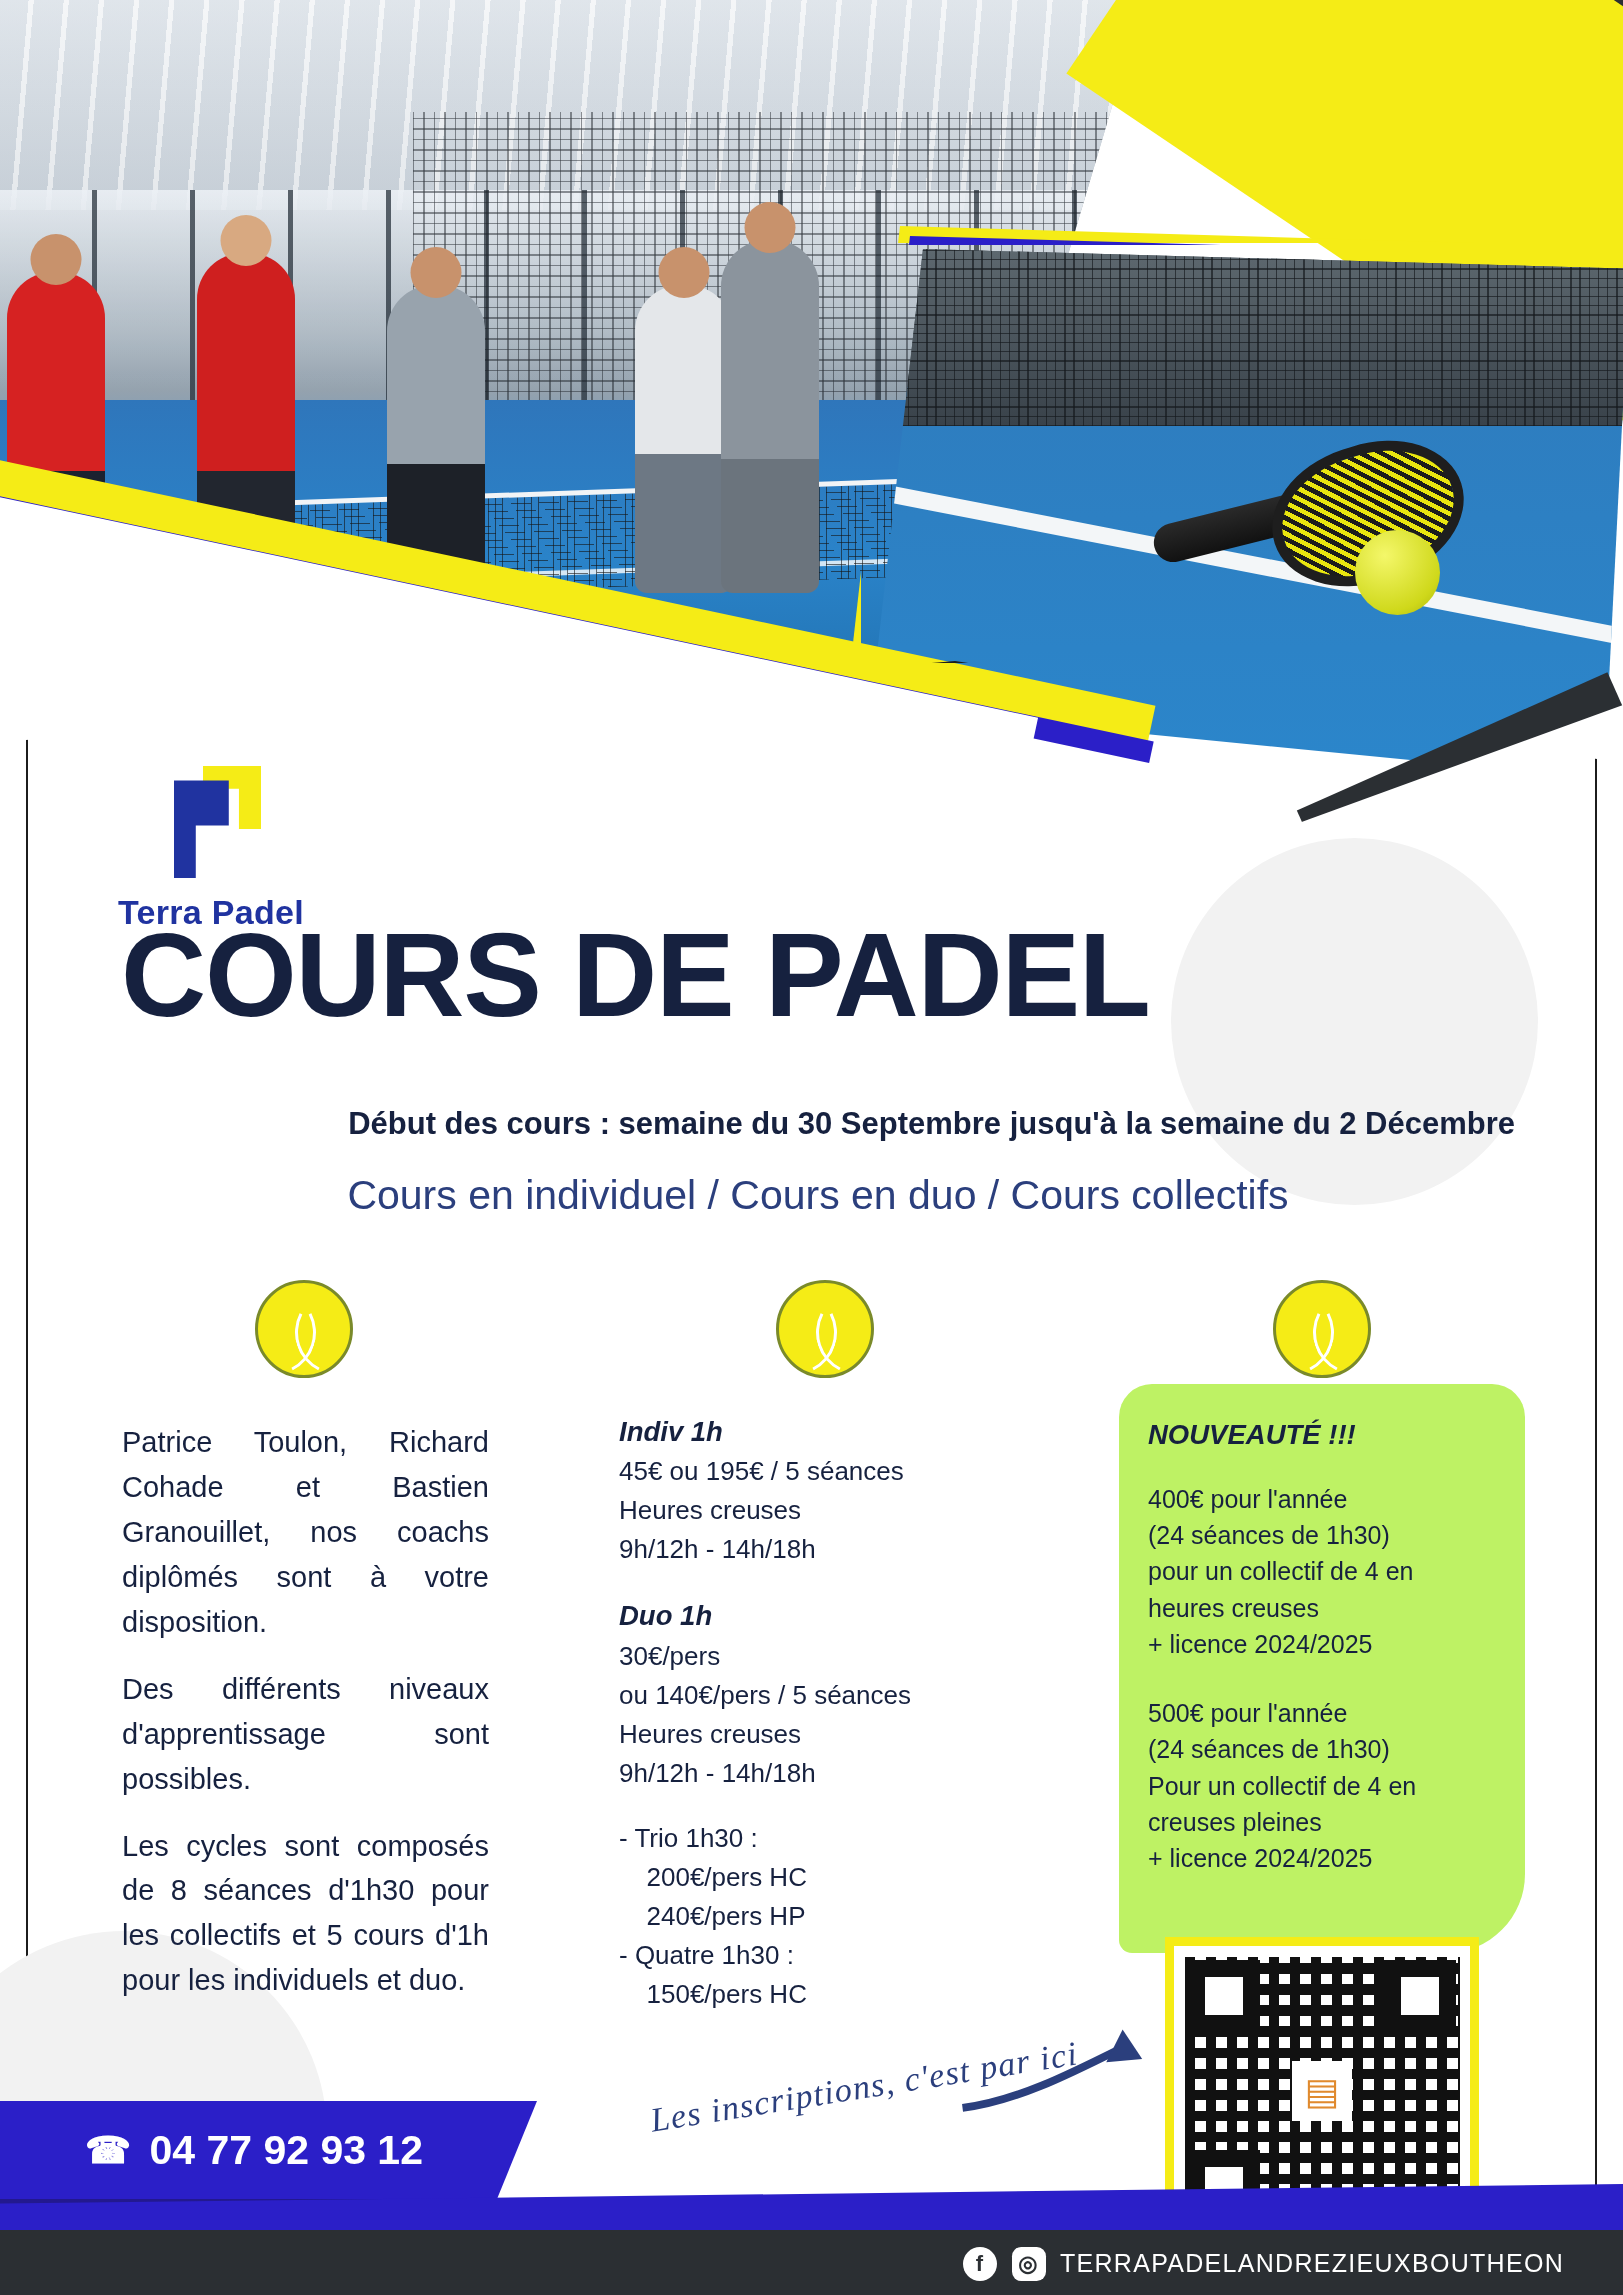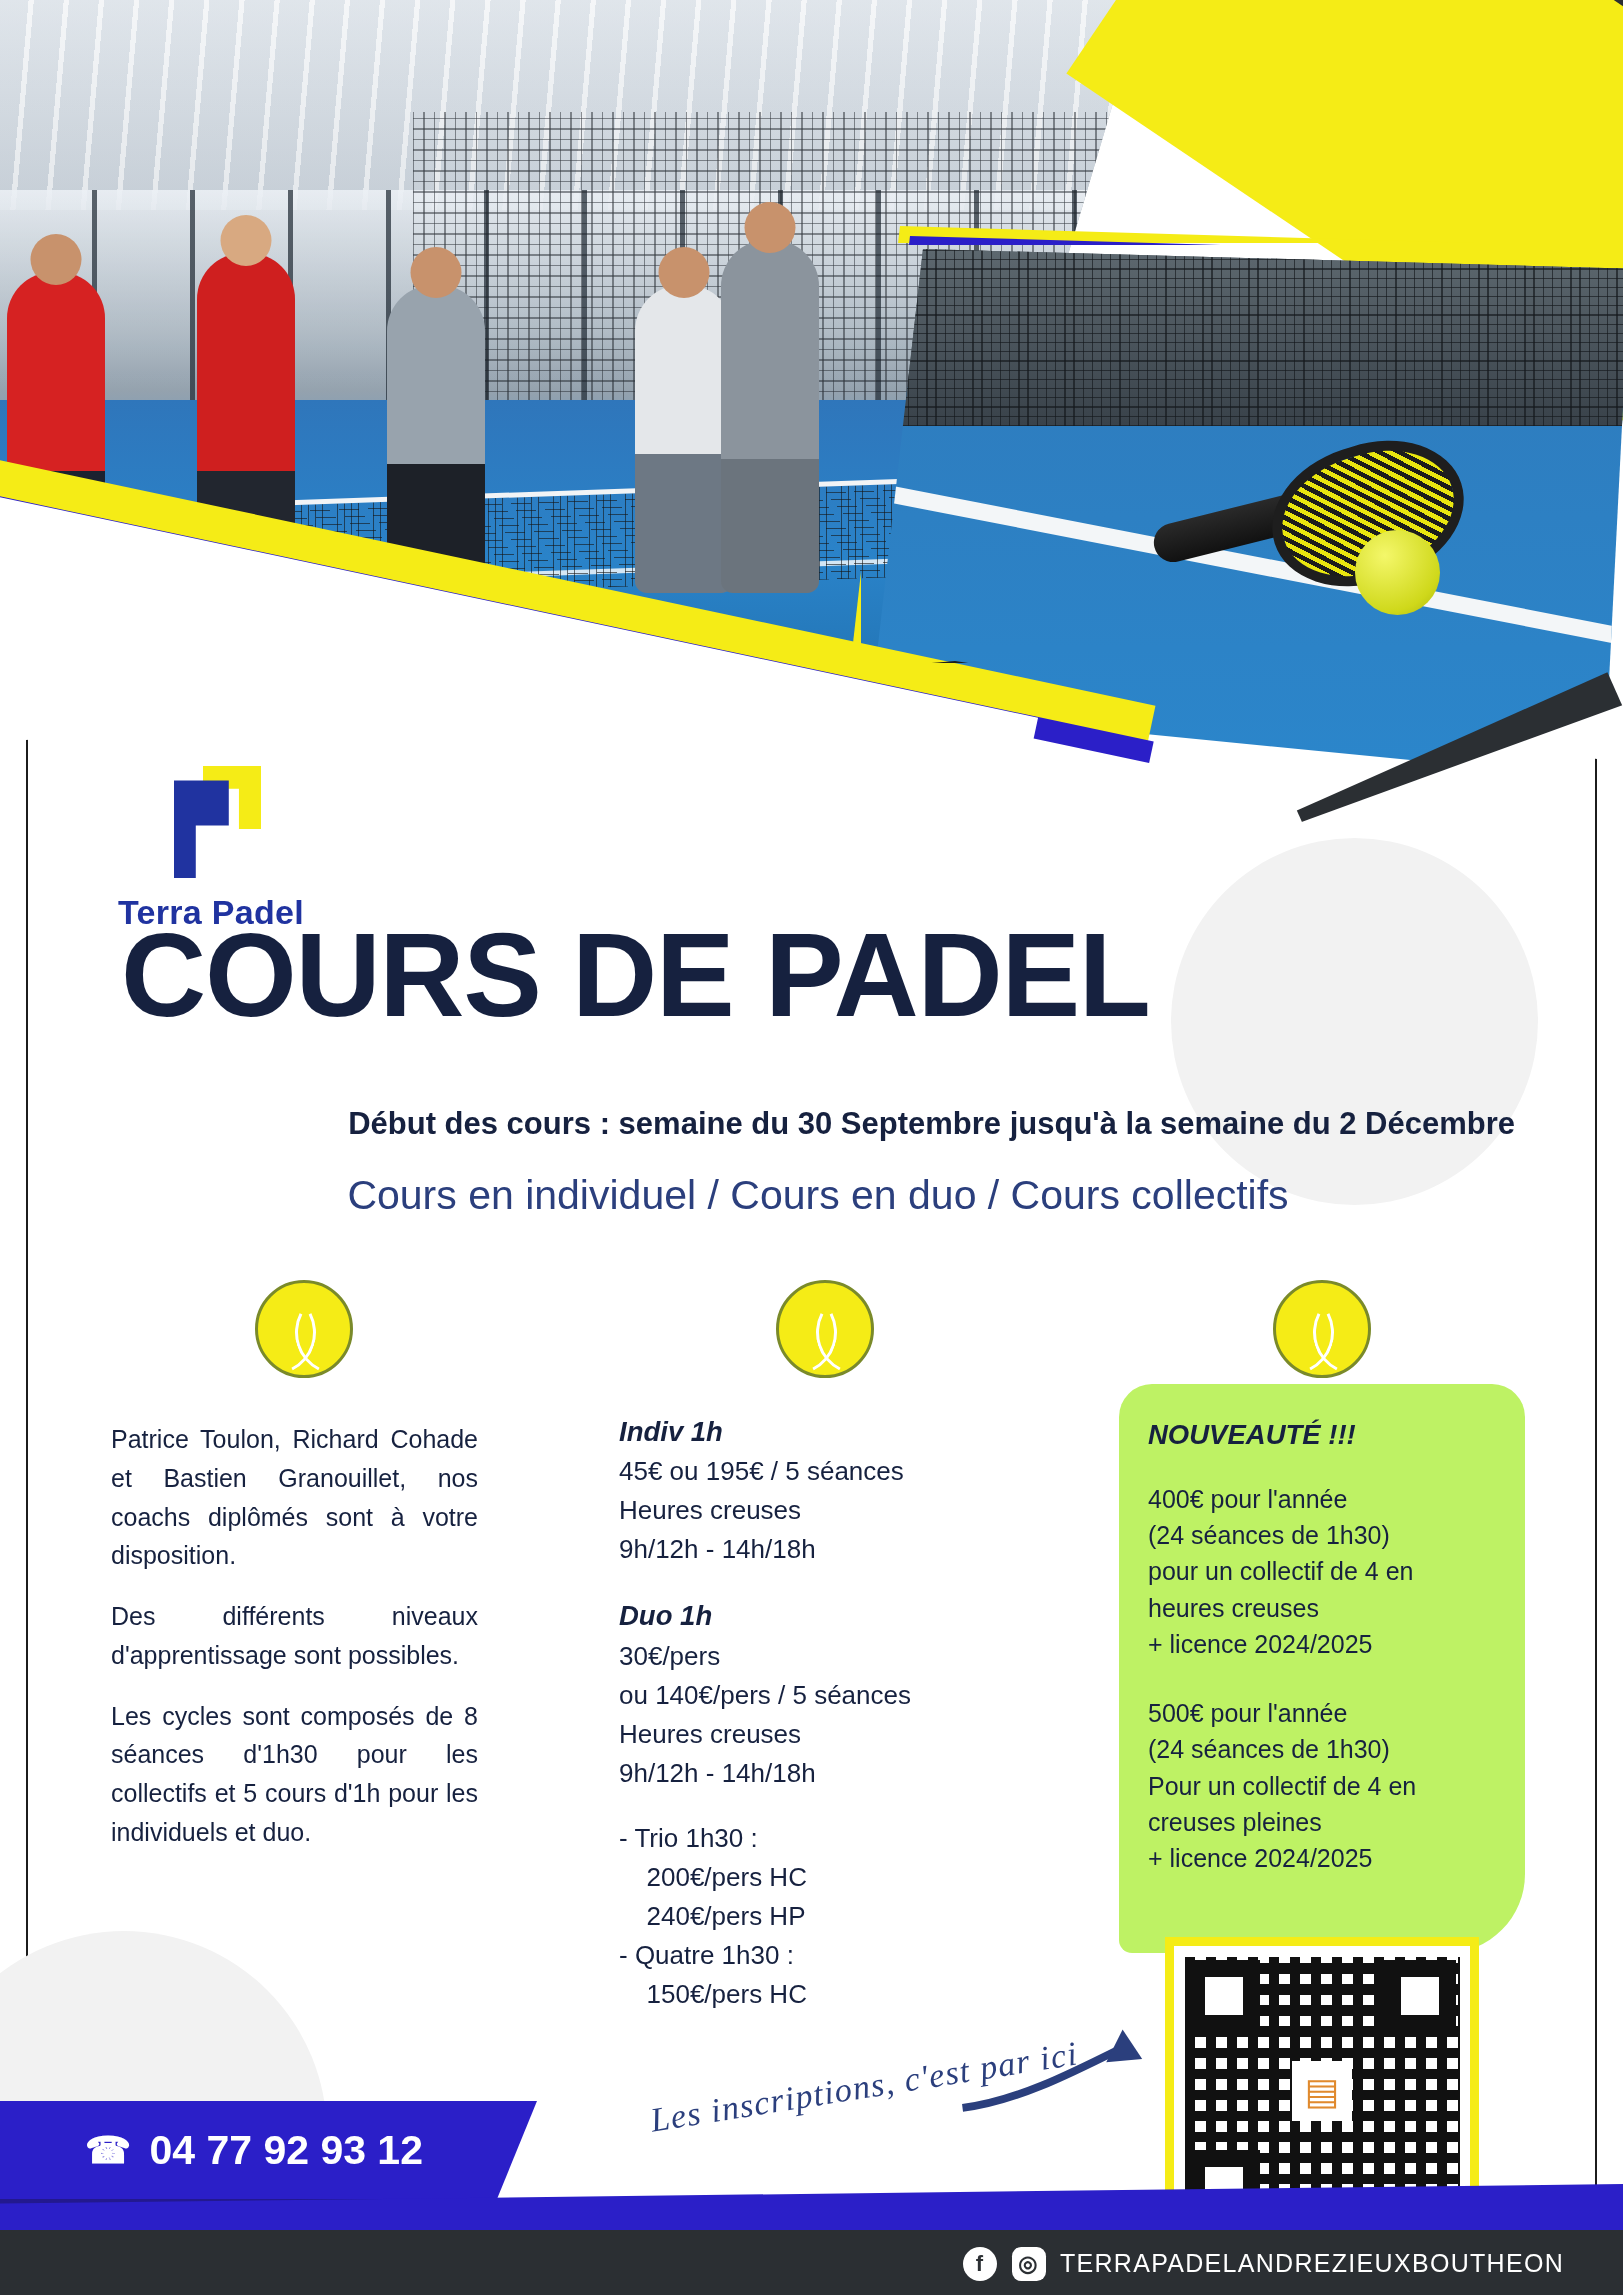--- a/index.html
+++ b/index.html
@@ -257,21 +257,21 @@
   }
   .ball-icon.b1 { left: 134px; }
   .ball-icon.b2 { left: 655px; }
   .ball-icon.b3 { left: 1152px; }
 
   
   .col {
     position: absolute;
     color: #16213f;
   }
-  .col-1 { left: 111px; top: 1420px; width: 367px; font-size: 25px; line-height: 1.55; text-align: justify; }
+  .col-1 { left: 122px; top: 1420px; width: 367px; font-size: 29px; line-height: 1.55; text-align: justify; }
   .col-1 p { margin-bottom: 22px; }
   .col-1 .strong { font-weight: 400; }
 
   .col-2 { left: 619px; top: 1411px; width: 419px; font-size: 26px; line-height: 1.5; }
   .col-2 .h { font-weight: 700; font-style: italic; font-size: 27.5px; }
   .col-2 .blk { margin-bottom: 26px; }
   .col-2 .indent { padding-left: 27.5px; }
 
   .yellow-card {
     position: absolute; left: 1119px; top: 1384px;

